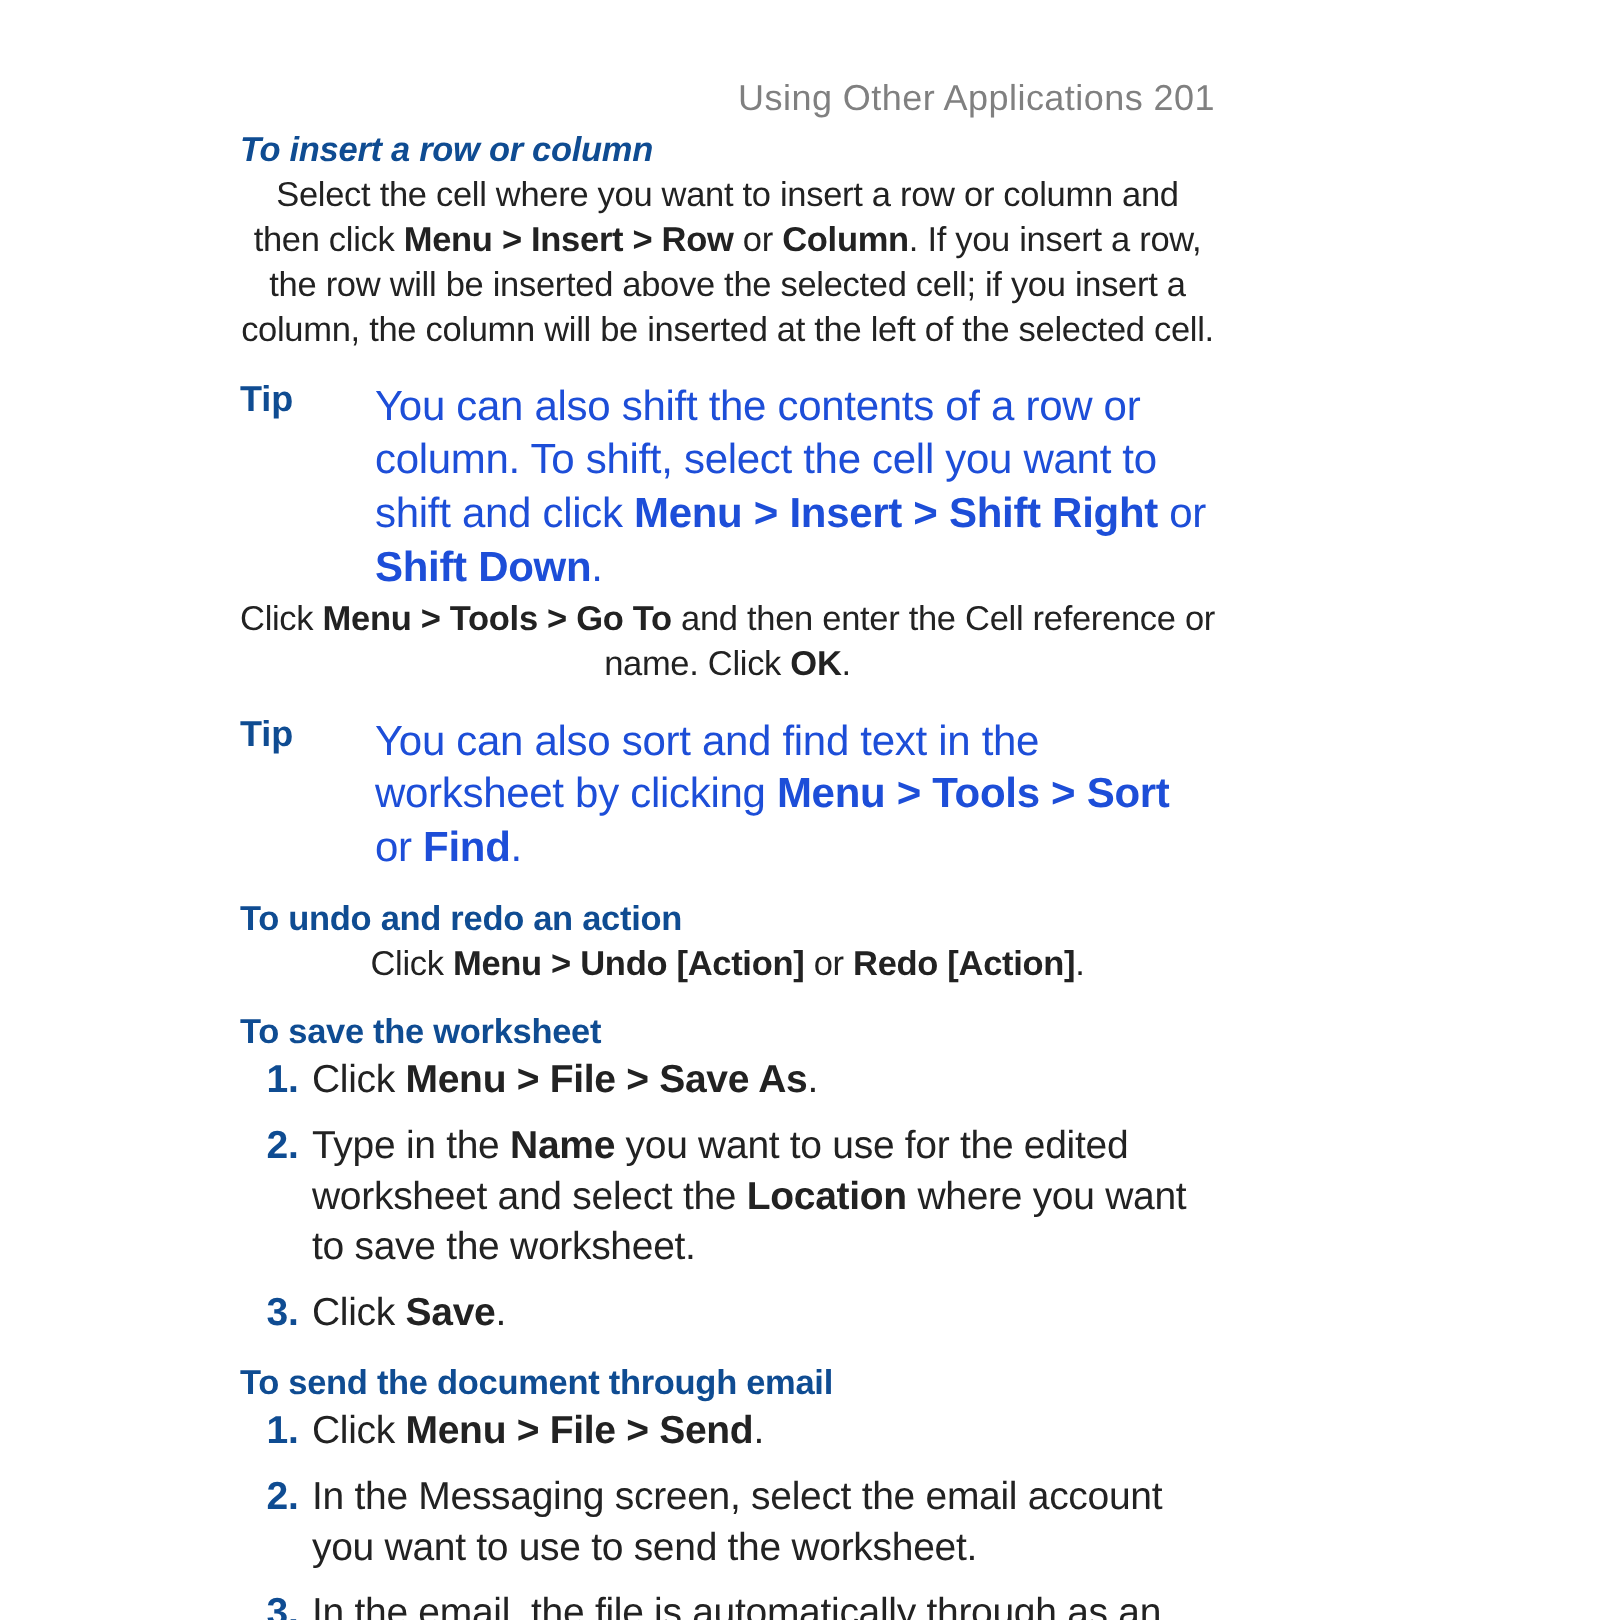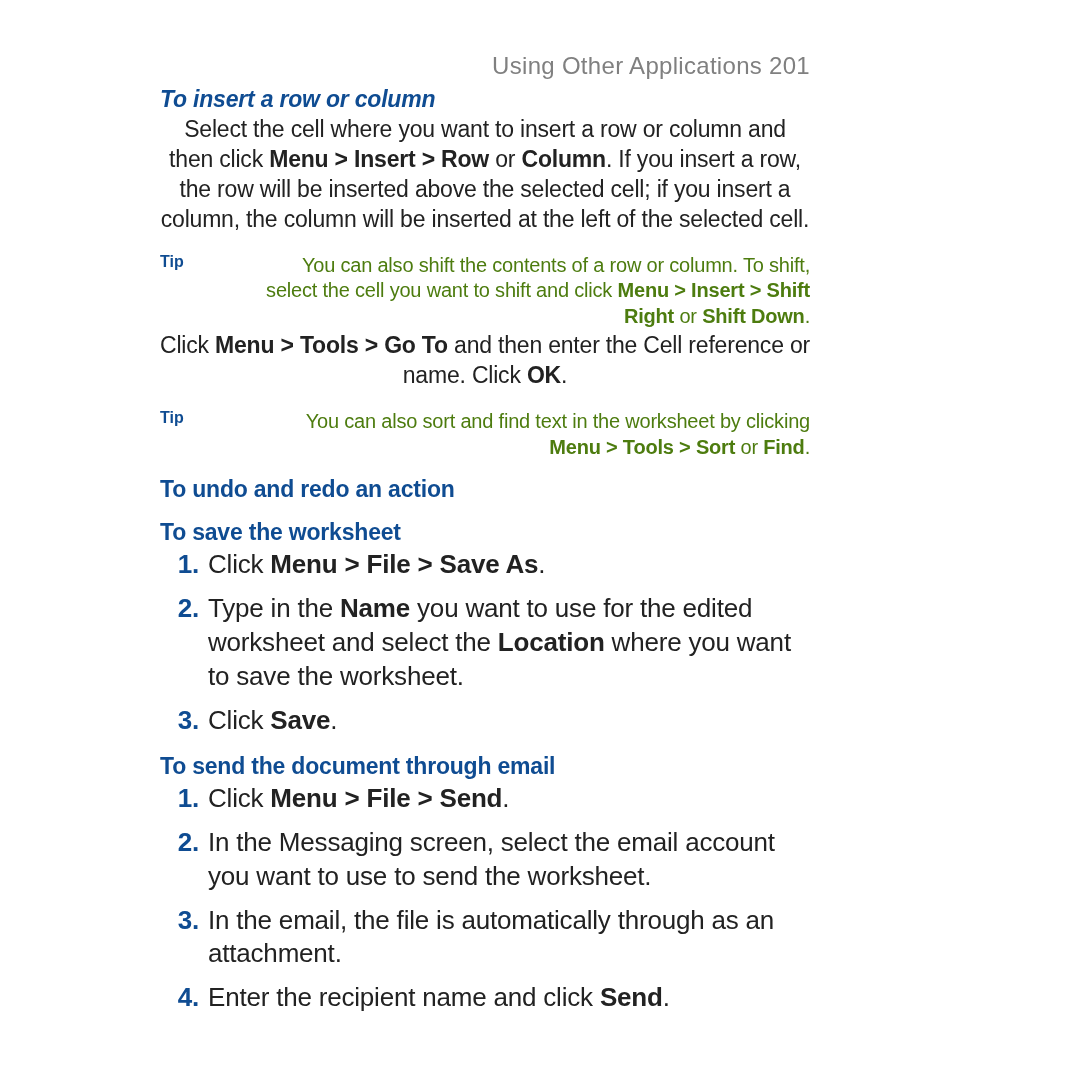--- a/index.html
+++ b/index.html
@@ -47,28 +47,27 @@
   .tip-row {
     display: flex;
     margin-top: 18px;
     margin-bottom: 2px;
   }
   .tip-label {
     width: 90px;
     min-width: 90px;
     color: #0f4c92;
     font-weight: 700;
-    font-size: 16px;
+    font-size: 24px;
   }
   .tip-body {
-    color: #4d7c0f;
-    font-size: 20px;
+    color: #1d4ed8;
+    font-size: 28px;
     line-height: 1.28;
     letter-spacing: -0.2px;
-    text-align: right;
   }
   .tip-body b {
     font-weight: 700;
   }
   ol.steps {
     margin: 2px 0 0 0;
     padding-left: 46px;
     font-size: 26px;
     line-height: 1.30;
     letter-spacing: -0.2px;
@@ -104,20 +103,23 @@
     <span>Click </span><b>Menu &gt; Tools &gt; Go To</b><span> and then enter the Cell reference or name. Click </span><b>OK</b><span>.</span>
   </div>
   <div class="tip-row">
     <div class="tip-label">Tip</div>
     <div class="tip-body">
       <span>You can also sort and find text in the worksheet by clicking </span><b>Menu &gt; Tools &gt; Sort</b><span> or </span><b>Find</b><span>.</span>
     </div>
   </div>
 
   <div class="sec-title">To undo and redo an action</div>
+  <div class="body-text">
+    <span>Click </span><b>Menu &gt; Undo [Action]</b><span> or </span><b>Redo [Action]</b><span>.</span>
+  </div>
 
   <div class="sec-title">To save the worksheet</div>
   <ol class="steps">
     <li>
       <span>Click </span><b>Menu &gt; File &gt; Save As</b><span>.</span>
     </li>
     <li>
       <span>Type in the </span><b>Name</b><span> you want to use for the edited worksheet and select the </span><b>Location</b><span> where you want to save the worksheet.</span>
     </li>
     <li>

